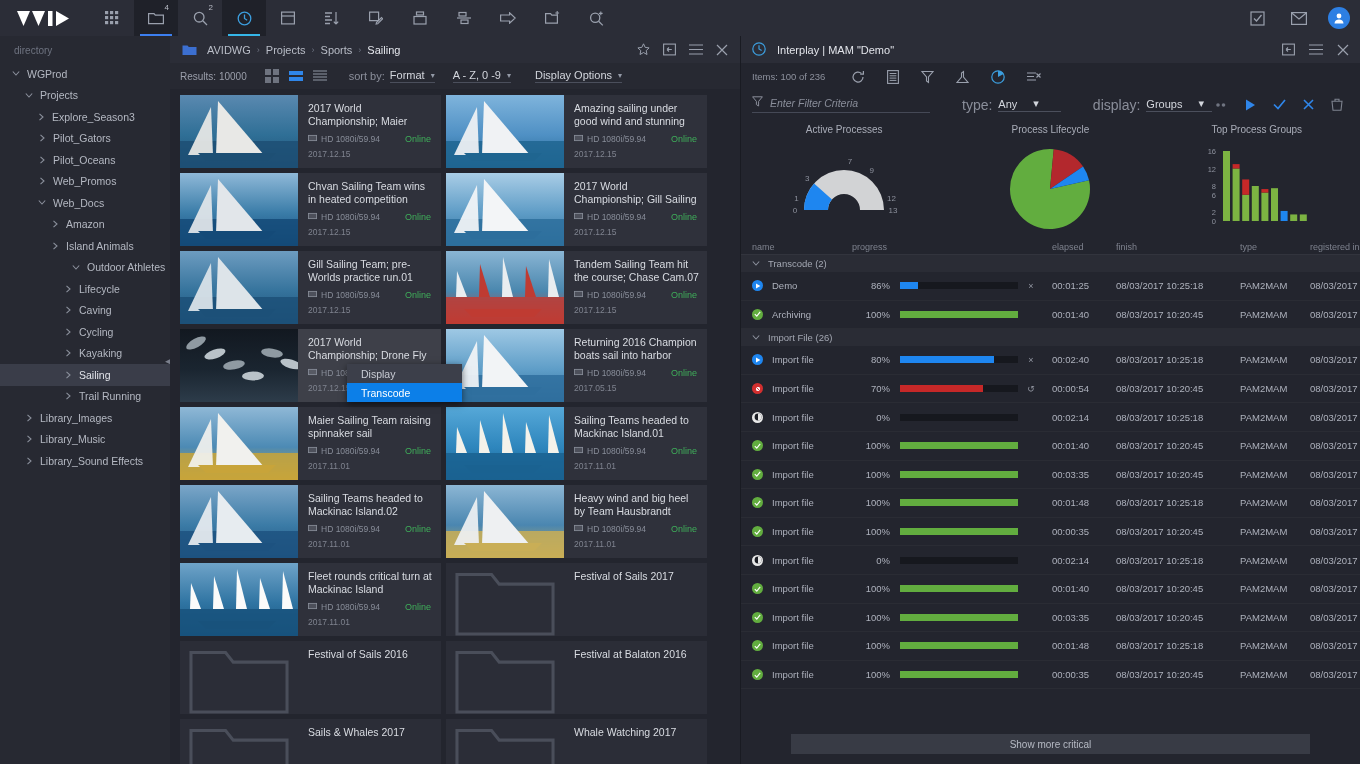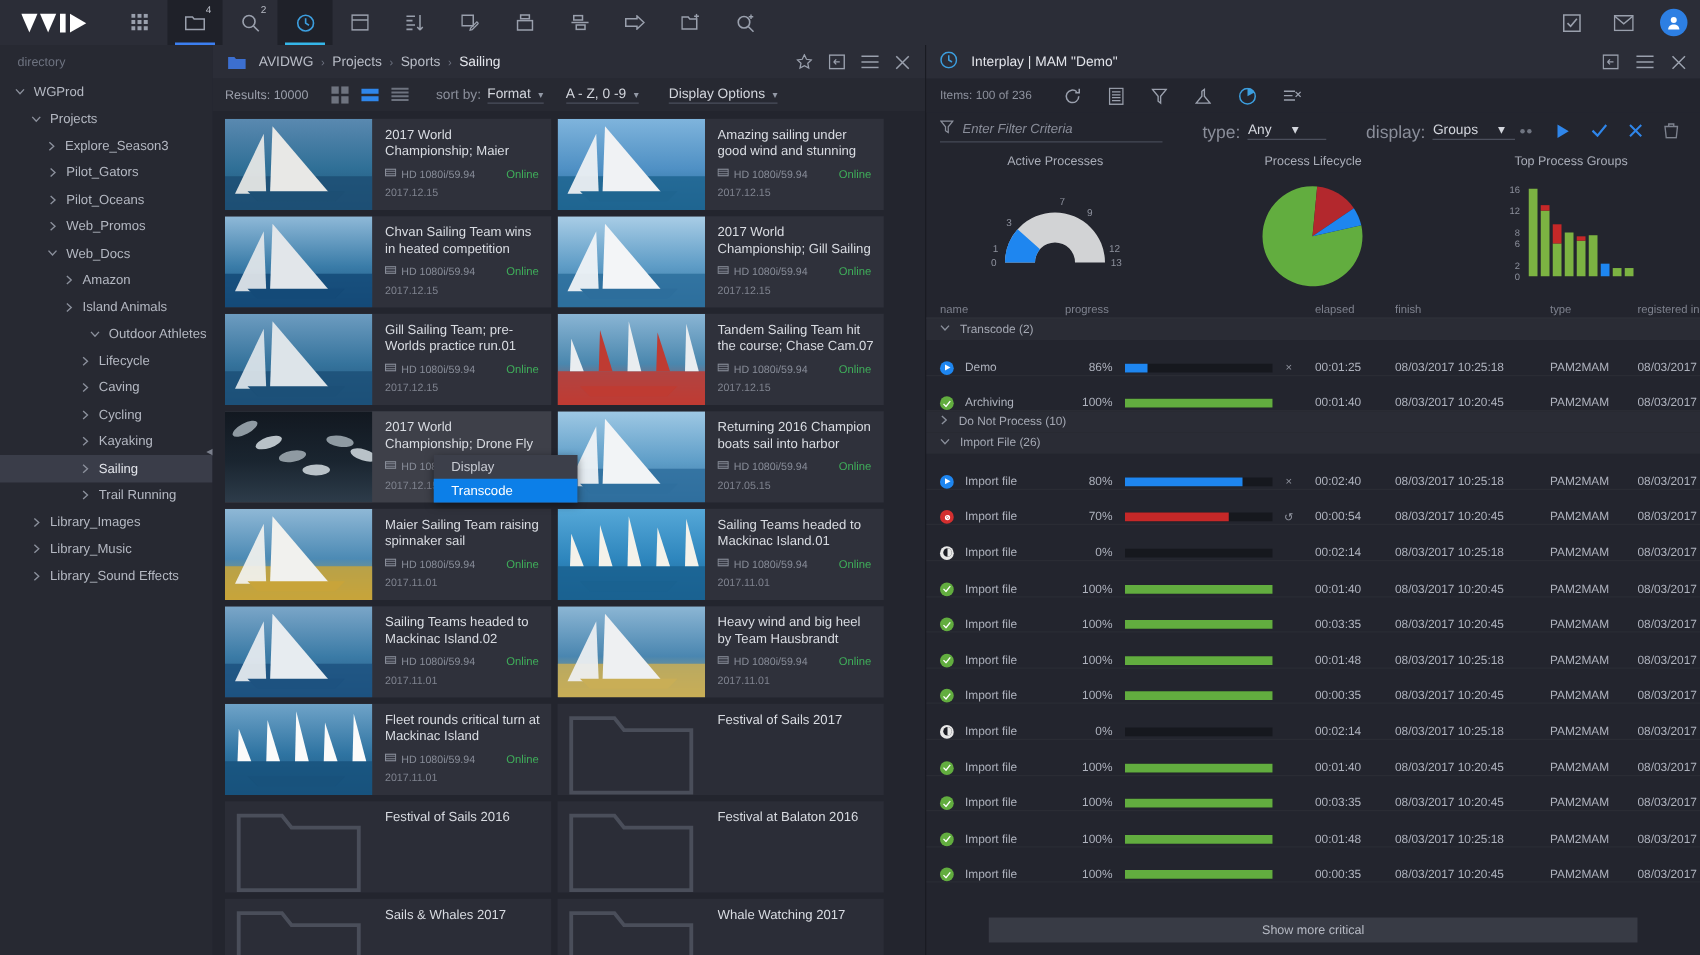--- a/index.html
+++ b/index.html
@@ -148,21 +148,21 @@
   .tablehdr {
     height:16px; display:flex; align-items:center; font-size:9px; color:#7e828e;
     border-bottom:1px solid #32343d; padding:0 8px 0 11px; flex:0 0 16px;
   }
   .rows { flex:1; overflow:hidden; }
   .grouprow {
     height:17px; display:flex; align-items:center; font-size:9.5px; color:#a4a8b3;
     background:#2a2c35; padding-left:11px; gap:8px; cursor:pointer;
   }
   .trow {
-    height:28.6px; display:flex; align-items:flex-end; padding:0 8px 0 11px;
+    height:28.6px; display:flex; align-items:center; padding:0 8px 0 11px;
     border-bottom:1px solid #2a2c34; font-size:9.5px; color:#aeb2bd;
   }
   .c-name { width:100px; display:flex; align-items:center; gap:9px; flex:0 0 100px; }
   .c-prog { width:200px; flex:0 0 200px; display:flex; align-items:center; }
   .pct { width:38px; text-align:right; font-size:9.5px; color:#aeb2bd; margin-right:10px; }
   .bar { width:118px; height:7px; background:#16181e; position:relative; }
   .bar i { position:absolute; left:0; top:0; bottom:0; display:block; }
   .barx { width:26px; text-align:center; color:#9397a2; font-size:9px; cursor:pointer; }
   .c-el { width:64px; flex:0 0 64px; }
   .c-fin { width:124px; flex:0 0 124px; }
@@ -1271,26 +1271,20 @@
               </span>
         <span class="barx"></span>
       </span>
       <span class="c-el">00:01:40</span>
       <span class="c-fin">08/03/2017 10:20:45</span>
       <span class="c-type">PAM2MAM</span>
       <span class="c-reg">08/03/2017 10:25:18</span>
 
     </div>
           <div class="grouprow">
-            <span><svg width="7" height="8" viewBox="0 0 7 8">
-                <path d="M1.5 0.8L5 4 1.5 7.2" fill="none" stroke="#8b909c" stroke-width="1.1"></path>
-              </svg></span>
-            <span>Do Not Process (10)</span>
-          </div>
-          <div class="grouprow">
             <span><svg width="8" height="7" viewBox="0 0 8 7">
                 <path d="M0.8 1.5L4 5 7.2 1.5" fill="none" stroke="#8b909c" stroke-width="1.1"></path>
               </svg></span>
             <span>Import File (26)</span>
           </div>
           <div class="trow">
       <span class="c-name">
               <span class="dot" style="background:#1e86f0">
                 <svg width="6" height="6" viewBox="0 0 6 6">
                   <polygon points="1,0.6 5.4,3 1,5.4" fill="#fff"></polygon>

